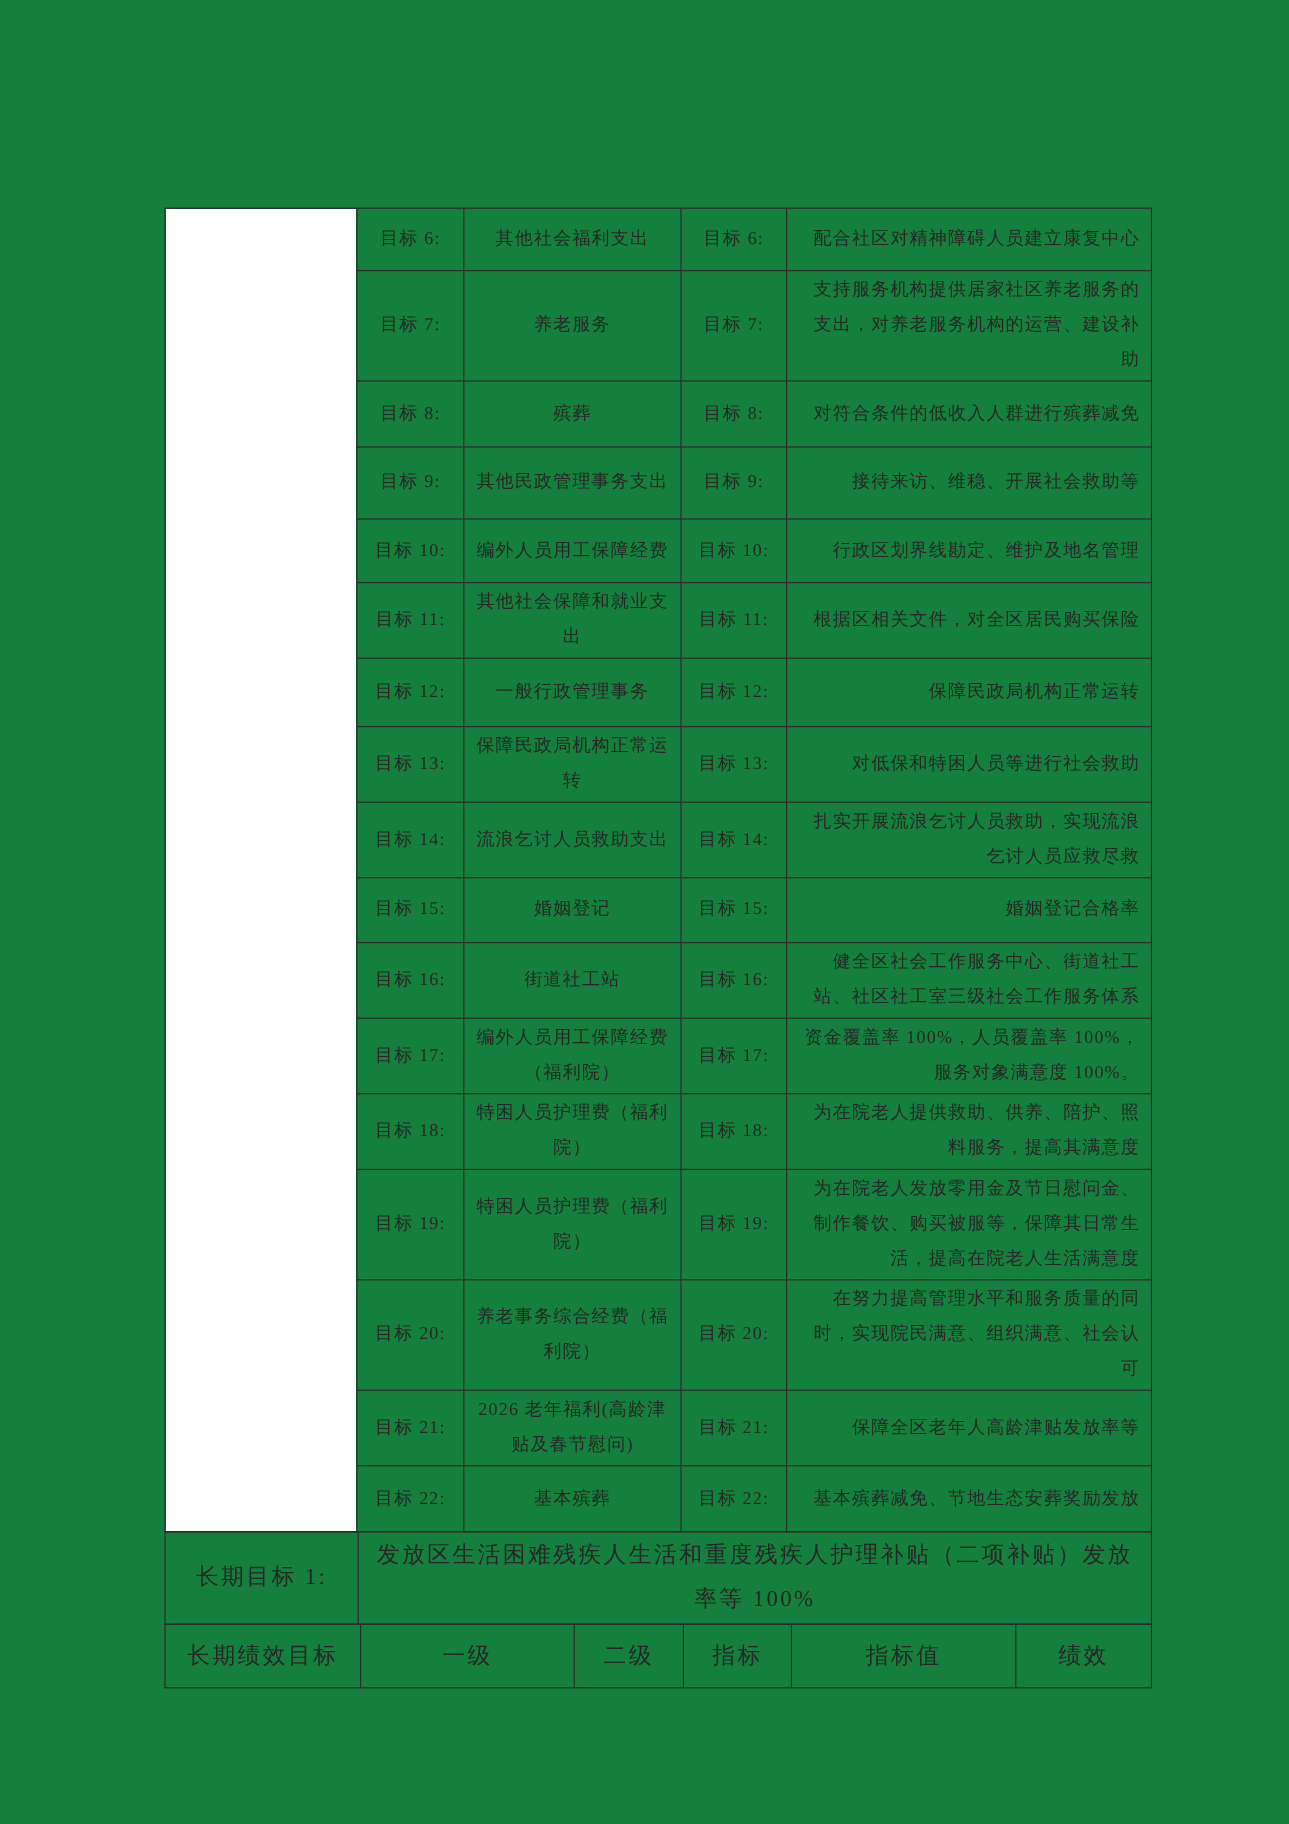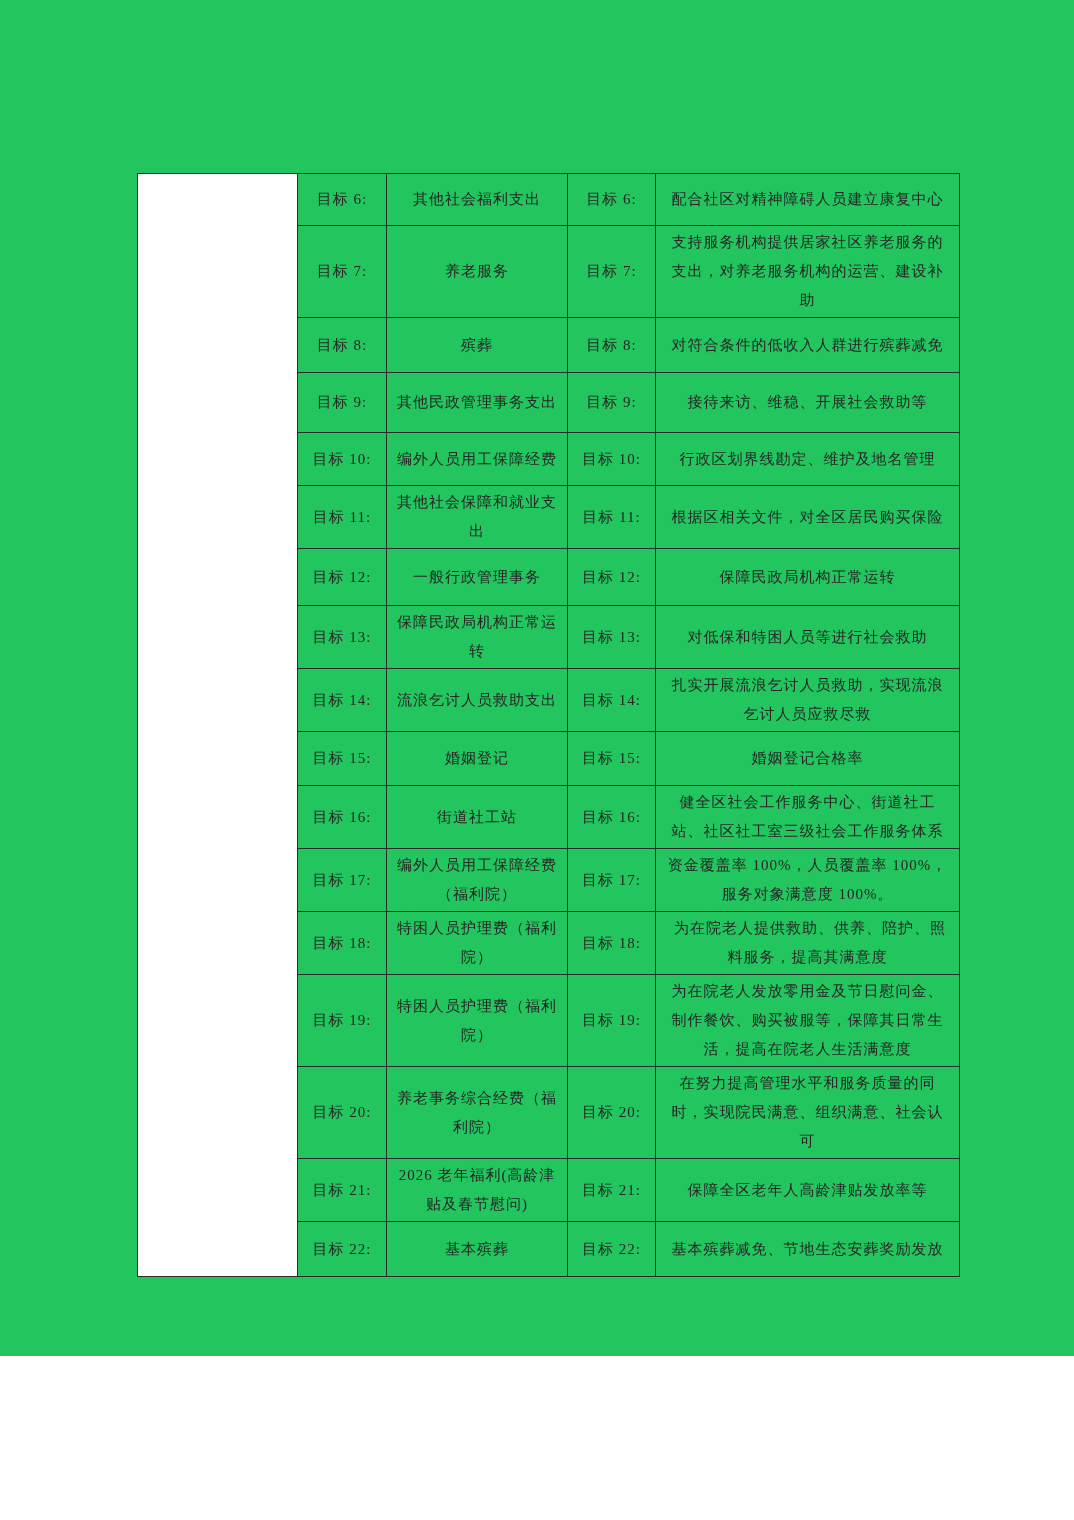--- a/index.html
+++ b/index.html
@@ -3,22 +3,22 @@
 <meta charset="utf-8">
 <style>
   html, body {
     margin: 0;
     padding: 0;
     background: #ffffff;
   }
   .page {
     position: relative;
     width: 1074px;
-    height: 1356px;
-    background: #22c55e;
+    height: 1520px;
+    background: #15803d;
     overflow: hidden;
     font-family: "Liberation Serif", "DejaVu Serif", serif;
     color: #262626;
   }
   .table-wrap {
     position: absolute;
     left: 137px;
     top: 173px;
     width: 822px;
   }
@@ -35,21 +35,21 @@
   }
   
   .goals td {
     font-size: 15px;
     letter-spacing: 1px;
     line-height: 29px;
   }
   .c-empty { background: #ffffff; }
   .c-label { text-align: center; padding: 0 2px; white-space: nowrap; }
   .c-name  { text-align: center; padding: 2px 10px; }
-  .c-desc  { text-align: center;   padding: 2px 9px; }
+  .c-desc  { text-align: right;   padding: 2px 9px; }
   
   .longterm { margin-top: -1px; }
   .longterm td {
     font-size: 19px;
     letter-spacing: 2px;
     line-height: 36px;
   }
   .lt-label { text-align: center; white-space: nowrap; }
   .lt-text  { text-align: center; padding: 2px 12px; }
   
@@ -176,16 +176,48 @@
       </tr>
           <tr style="height: 55px;">
         <td class="c-label">目标 22:</td>
         <td class="c-name">基本殡葬</td>
         <td class="c-label">目标 22:</td>
         <td class="c-desc">基本殡葬减免、节地生态安葬奖励发放</td>
       </tr>
         </tbody>
     </table>
 
-
+    <table class="longterm">
+      <colgroup>
+        <col style="width:161px">
+        <col style="width:661px">
+      </colgroup>
+      <tbody>
+        <tr style="height:74px">
+          <td class="lt-label">长期目标 1:</td>
+          <td class="lt-text">发放区生活困难残疾人生活和重度残疾人护理补贴（二项补贴）发放率等 100%</td>
+        </tr>
+      </tbody>
+    </table>
+
+    <table class="perf">
+      <colgroup>
+        <col style="width:163px">
+        <col style="width:178px">
+        <col style="width:91px">
+        <col style="width:90px">
+        <col style="width:187px">
+        <col style="width:113px">
+      </colgroup>
+      <tbody>
+        <tr>
+          <td>长期绩效目标</td>
+          <td>一级</td>
+          <td>二级</td>
+          <td>指标</td>
+          <td>指标值</td>
+          <td>绩效</td>
+        </tr>
+      </tbody>
+    </table>
 
   </div>
 </div>
 
 </body></html>

